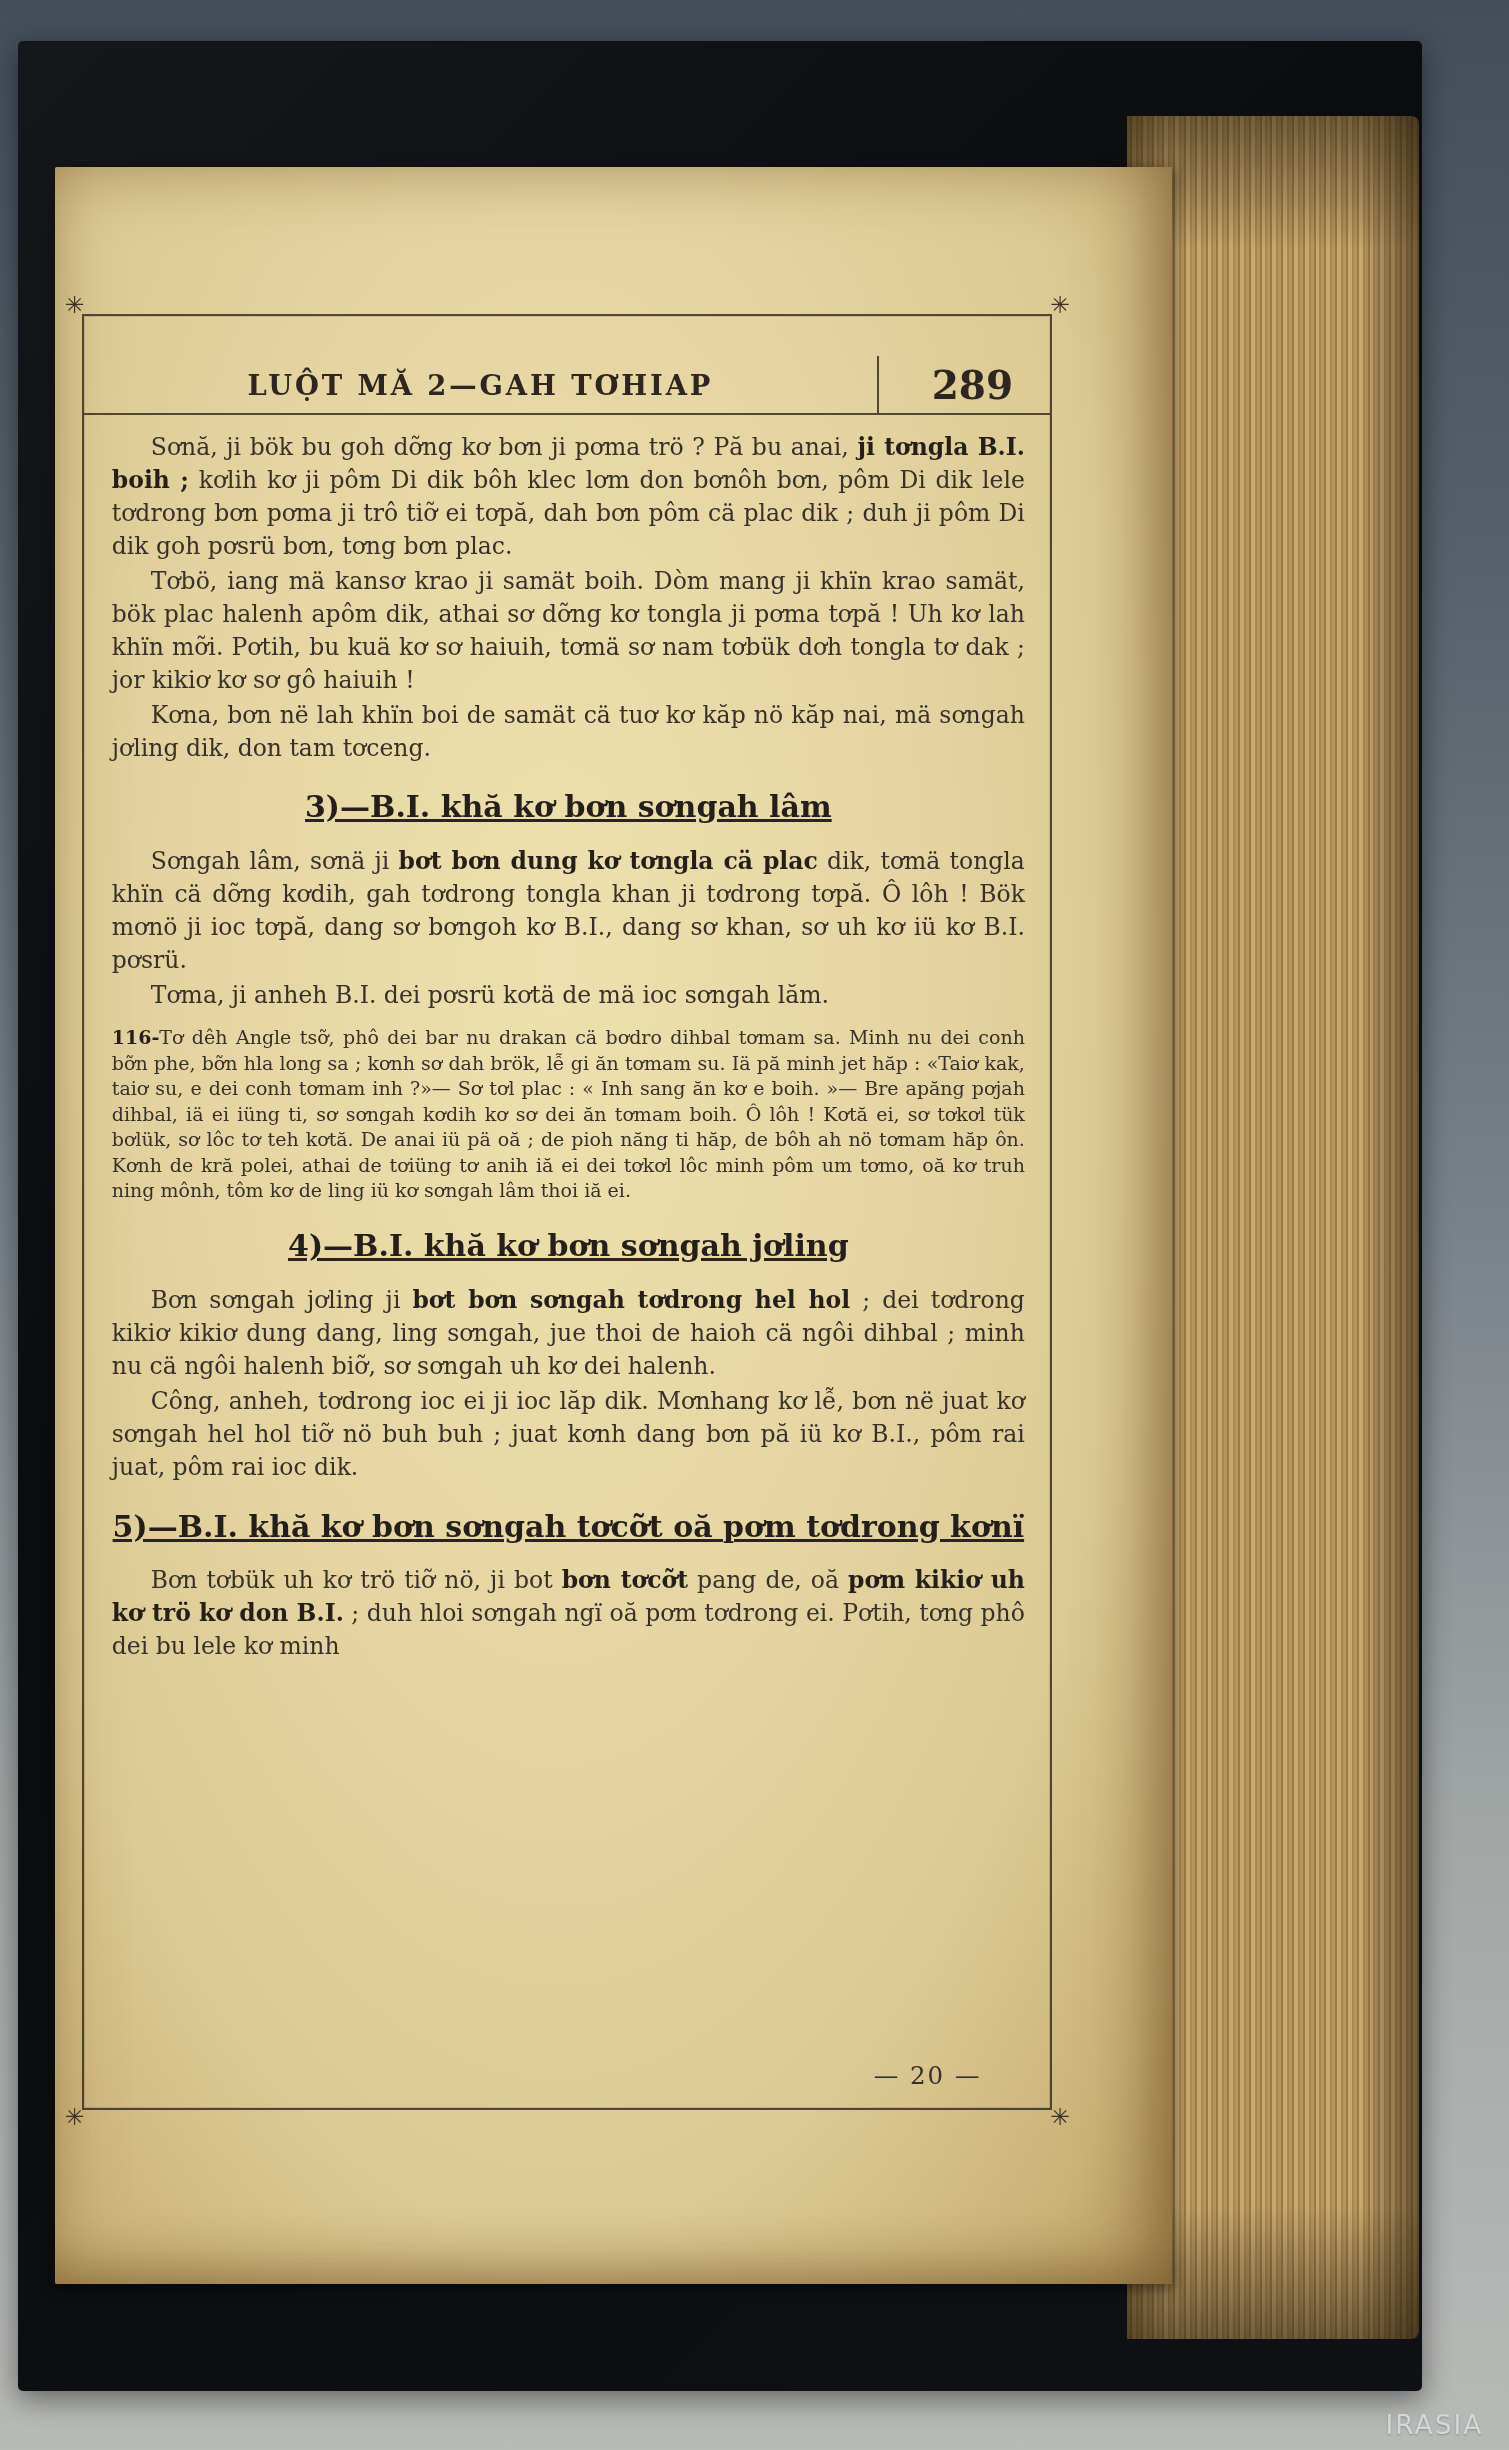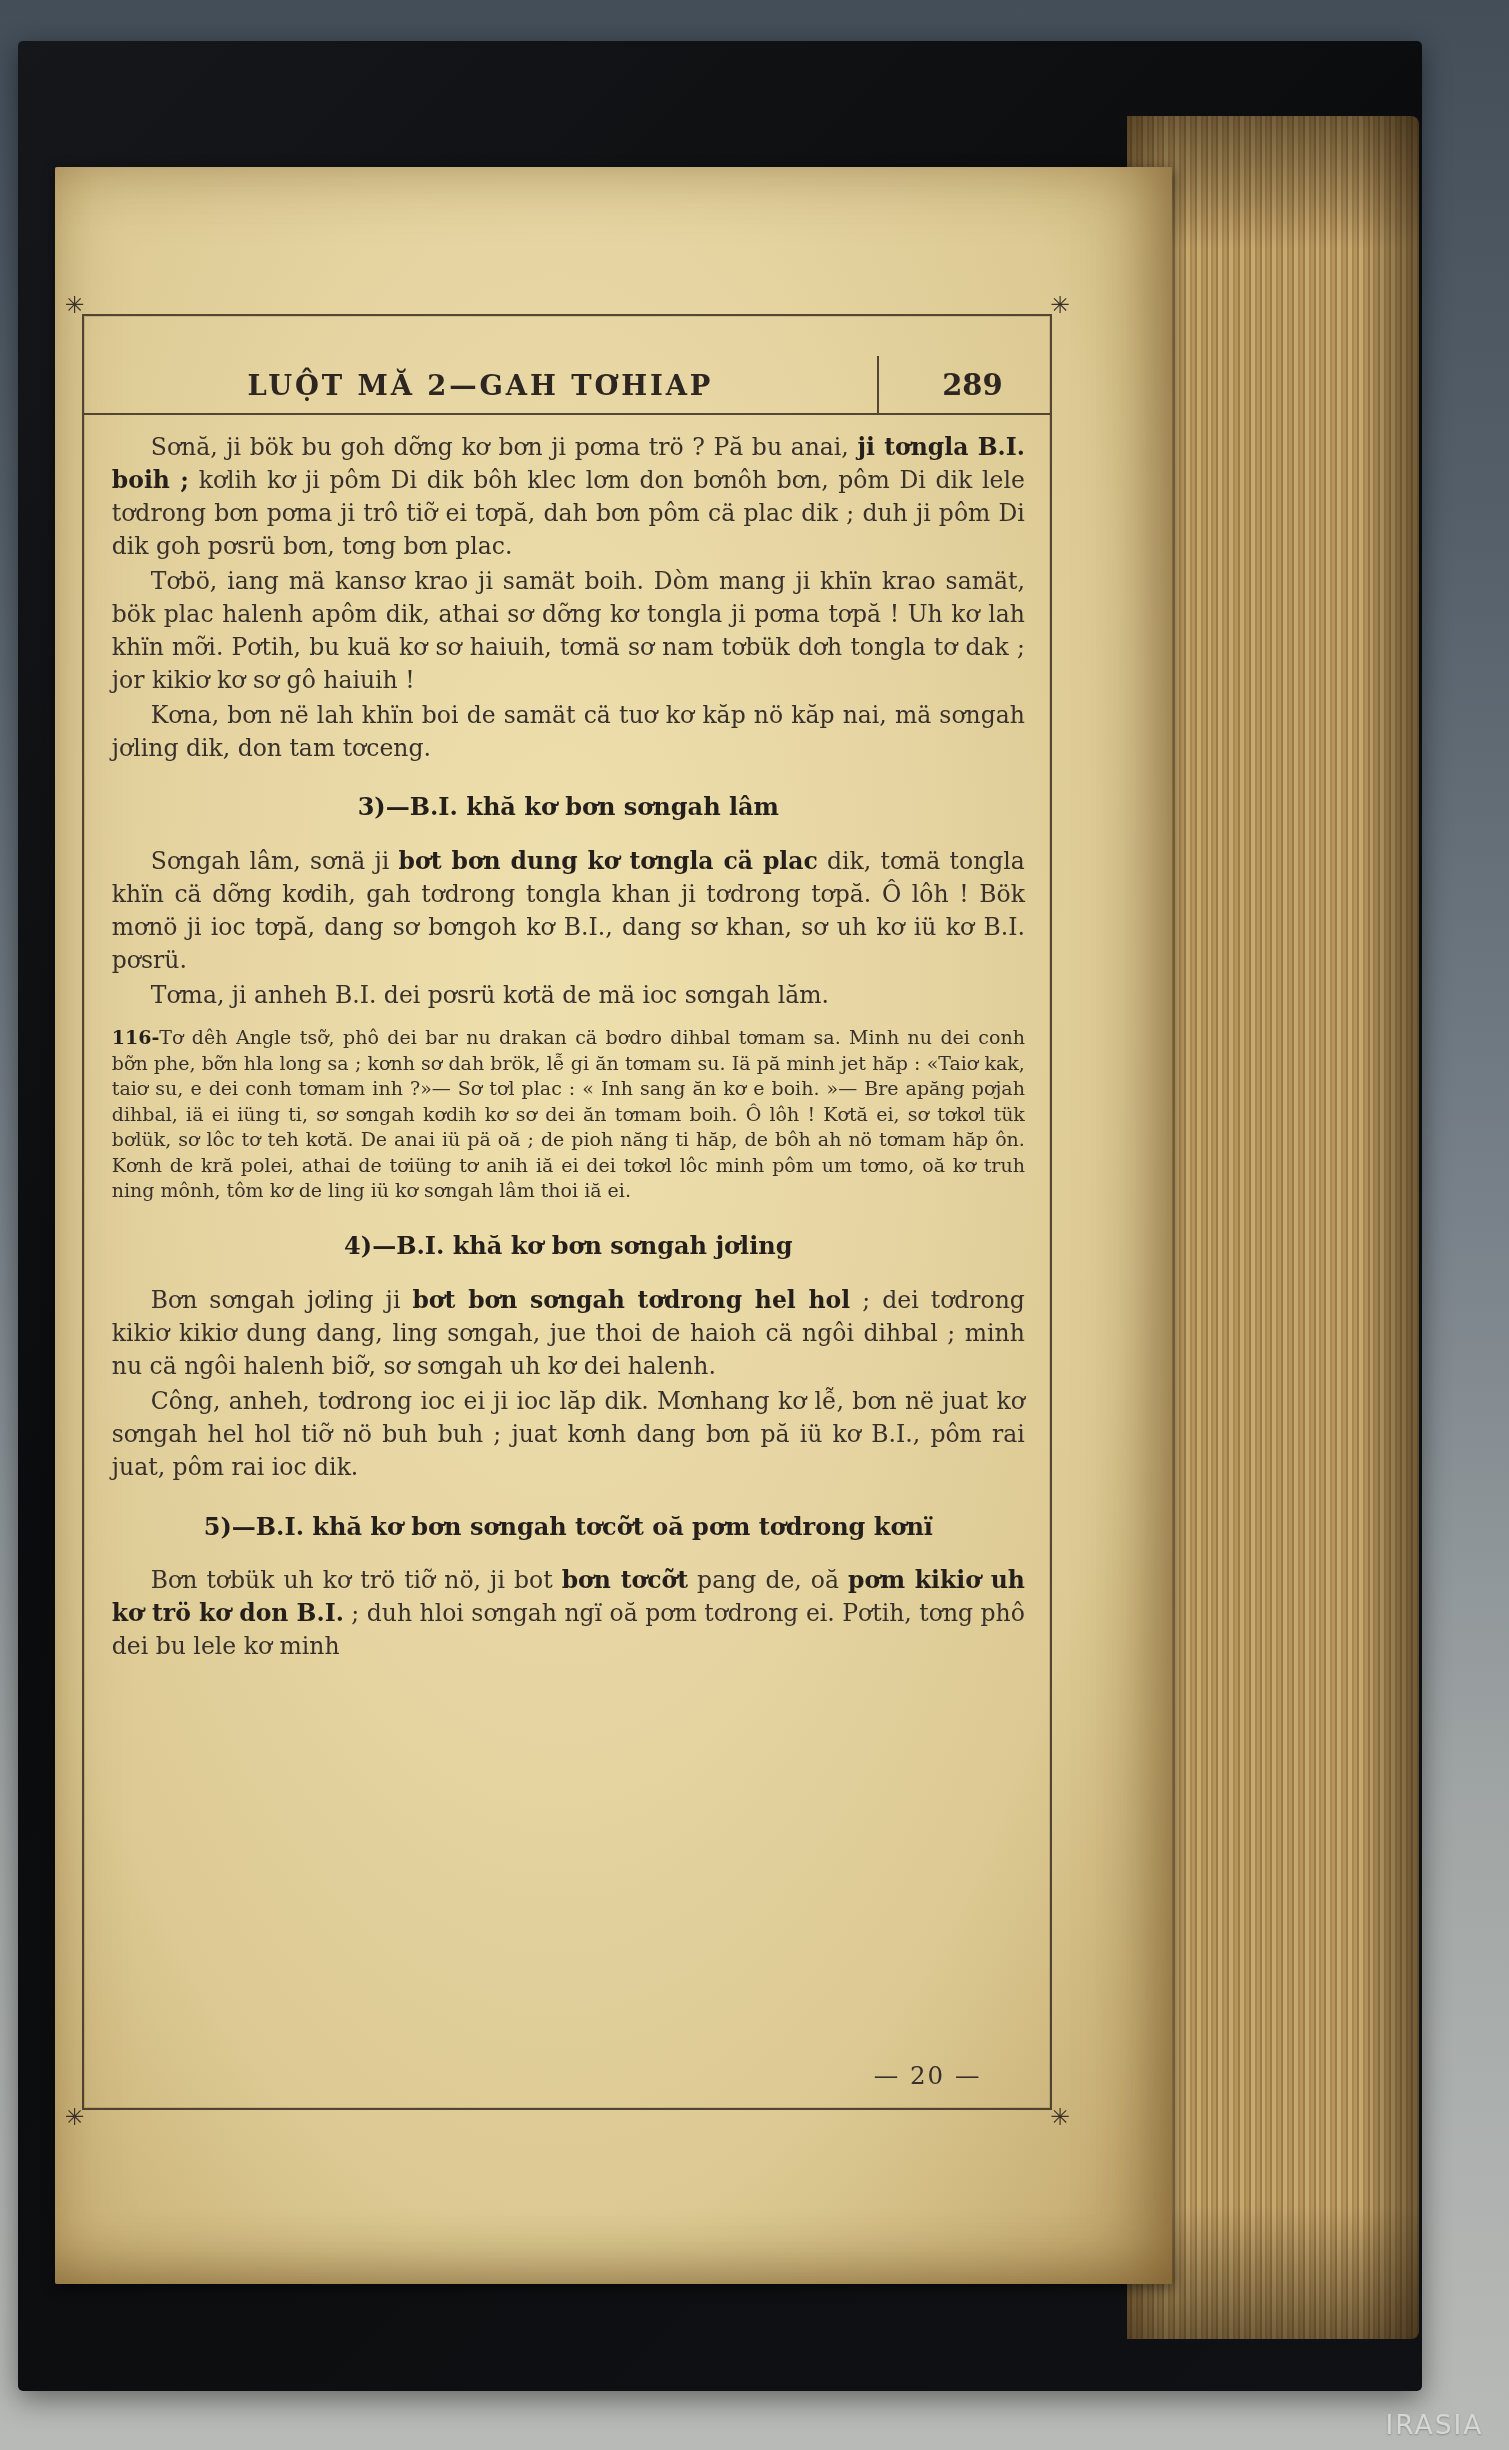--- a/index.html
+++ b/index.html
@@ -89,43 +89,44 @@
   }
   #header-rule {
     width: 2px;
     background: rgba(58,46,32,.85);
   }
   #page-num {
     flex: 1;
     display: flex;
     align-items: center;
     justify-content: center;
-    font-size: 29px;
+    font-size: 39px;
     font-weight: bold;
     color: #2e2721;
     padding-left: 16px;
   }
 
   #page-content {
     padding: 15.7px 25.5px 0 27.4px;
     font-size: 23.5px;
     line-height: 33px;
     color: #38302a;
   }
   .para {
     margin: 0 0 2px 0;
     text-indent: 39px;
     text-align: justify;
   }
   .heading {
-    font-size: 24px;
+    font-size: 30px;
     font-weight: bold;
     text-align: center;
     margin: 25.5px 0 21.6px 0;
     color: #2a2420;
+    text-decoration: underline;
   }
   .footnote {
     font-size: 19px;
     line-height: 25.5px;
     text-align: justify;
     margin: 13.7px 0 9.8px 0;
   }
   .bold { font-weight: bold; color: #241f1a; }
 
   #page-footer {

